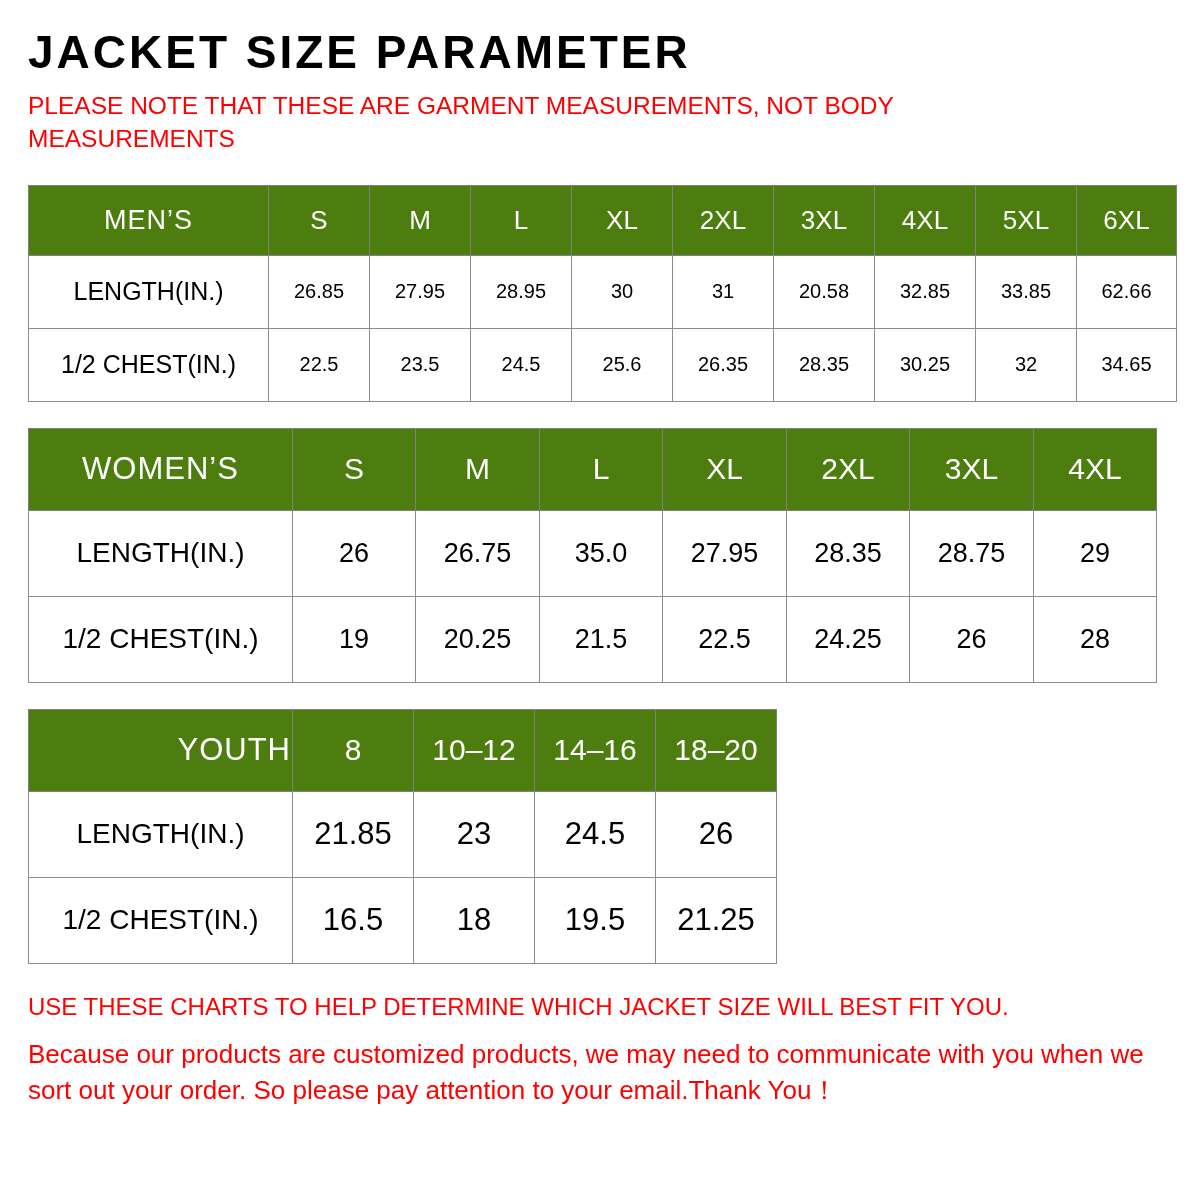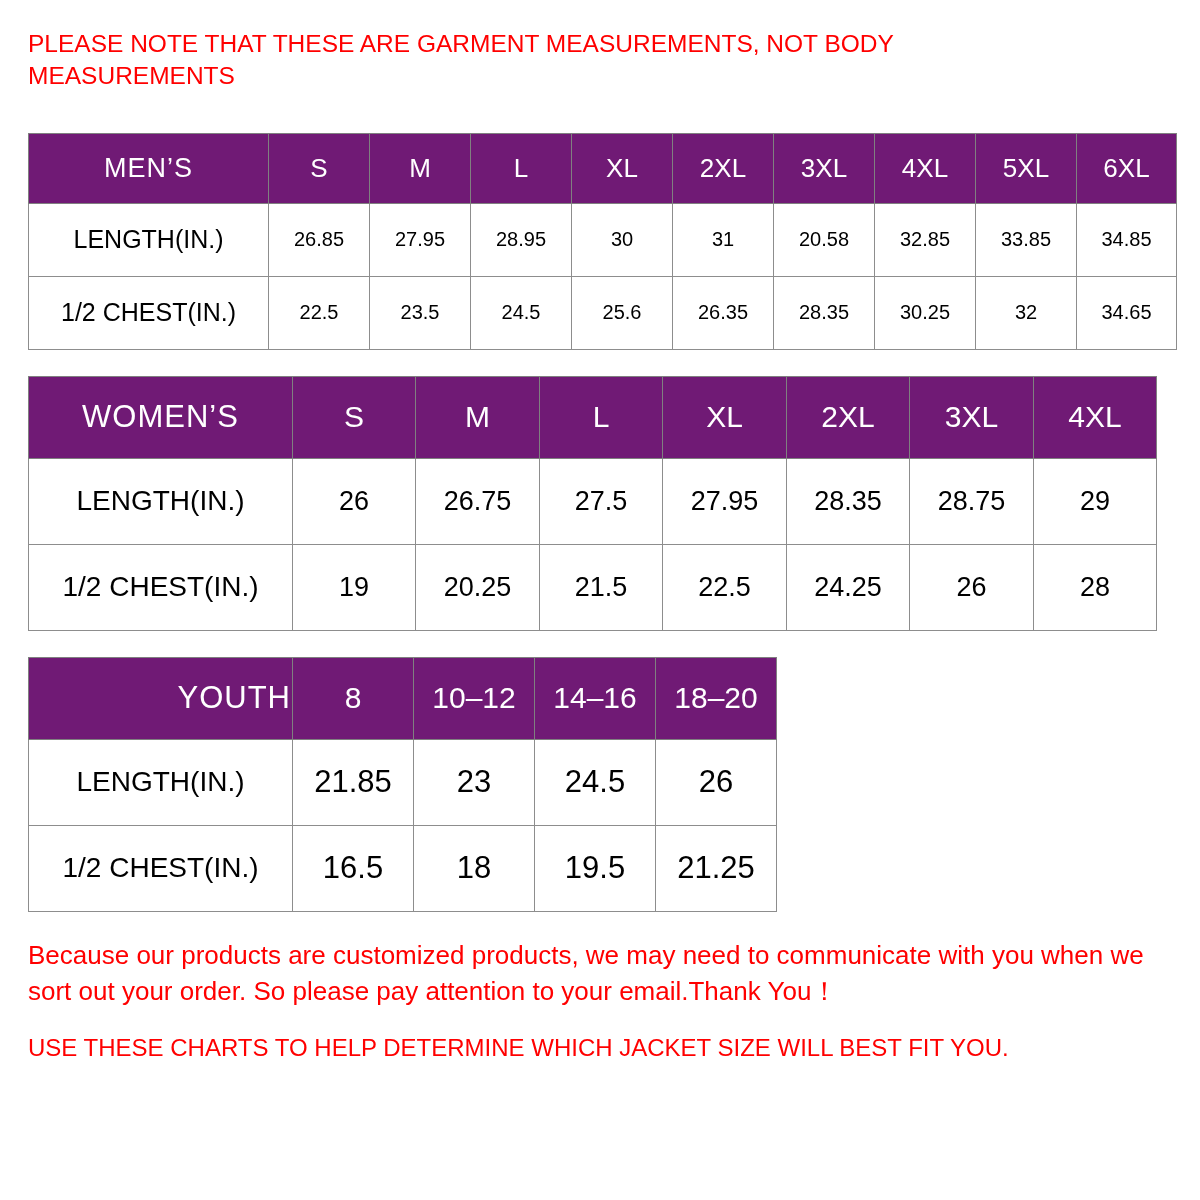--- a/index.html
+++ b/index.html
@@ -26,38 +26,38 @@
     font-weight: bold;
     letter-spacing: 3px;
     line-height: 1.05;
     margin: 0 0 14px 0;
     color: #000;
   }
   .note {
     color: #ff0000;
     font-size: 24.5px;
     line-height: 1.32;
-    margin: 0 0 40px 0;
+    margin: 0 0 30px 0;
     max-width: 940px;
   }
   table.size-table {
     border-collapse: collapse;
     table-layout: fixed;
     margin-bottom: 26px;
   }
   table.size-table td, table.size-table th {
     border: 1px solid #8d8d8d;
     text-align: center;
     vertical-align: middle;
     font-weight: normal;
     color: #000;
     background: #ffffff;
   }
   table.size-table thead td, table.size-table thead th {
-    background: #701a75;
+    background: #4d7c0f;
     color: #ffffff;
     border: 1px solid #808080;
   }
   
   #mens-table { width: 1148px; }
   #mens-table thead td { height: 70px; font-size: 26px; }
   #mens-table tbody td { height: 73px; font-size: 20px; }
   #mens-table .rowlabel { font-size: 25px; text-align: center; }
   #mens-table thead td.rowlabel { font-size: 27px; letter-spacing: 1px; }
 
@@ -85,20 +85,21 @@
   .footer-red.second {
     margin-top: 22px;
     font-size: 24px;
   }
 </style>
 </head>
 <body>
 
 <div class="page">
 
+  <h1 class="title">JACKET SIZE PARAMETER</h1>
 
   <p class="note">PLEASE NOTE THAT THESE ARE GARMENT MEASUREMENTS, NOT BODY MEASUREMENTS</p>
 
   <table class="size-table" id="mens-table">
     <colgroup>
       <col style="width:240px">
       <col style="width:101px">
         <col style="width:101px">
         <col style="width:101px">
       <col style="width:101px">
@@ -126,21 +127,21 @@
       <tr>
         <td class="rowlabel">LENGTH(IN.)</td>
         <td>26.85</td>
         <td>27.95</td>
         <td>28.95</td>
         <td>30</td>
         <td>31</td>
         <td>20.58</td>
         <td>32.85</td>
         <td>33.85</td>
-        <td>34.85</td>
+        <td>62.66</td>
       </tr>
       <tr>
         <td class="rowlabel">1/2 CHEST(IN.)</td>
         <td>22.5</td>
         <td>23.5</td>
         <td>24.5</td>
         <td>25.6</td>
         <td>26.35</td>
         <td>28.35</td>
         <td>30.25</td>
@@ -171,21 +172,21 @@
         <td>2XL</td>
         <td>3XL</td>
         <td>4XL</td>
       </tr>
     </thead>
     <tbody>
       <tr>
         <td class="rowlabel">LENGTH(IN.)</td>
         <td>26</td>
         <td>26.75</td>
-        <td>27.5</td>
+        <td>35.0</td>
         <td>27.95</td>
         <td>28.35</td>
         <td>28.75</td>
         <td>29</td>
       </tr>
       <tr>
         <td class="rowlabel">1/2 CHEST(IN.)</td>
         <td>19</td>
         <td>20.25</td>
         <td>21.5</td>
@@ -225,16 +226,16 @@
       <tr>
         <td class="rowlabel">1/2 CHEST(IN.)</td>
         <td>16.5</td>
         <td>18</td>
         <td>19.5</td>
         <td>21.25</td>
       </tr>
     </tbody>
   </table>
 
+  <p class="footer-red second">USE THESE CHARTS TO HELP DETERMINE WHICH JACKET SIZE WILL BEST FIT YOU.</p>
   <p class="footer-red">Because our products are customized products, we may need to communicate with you when we sort out your order. So please pay attention to your email.Thank You！</p>
-  <p class="footer-red second">USE THESE CHARTS TO HELP DETERMINE WHICH JACKET SIZE WILL BEST FIT YOU.</p>
 
 </div>
 
 </body></html>

